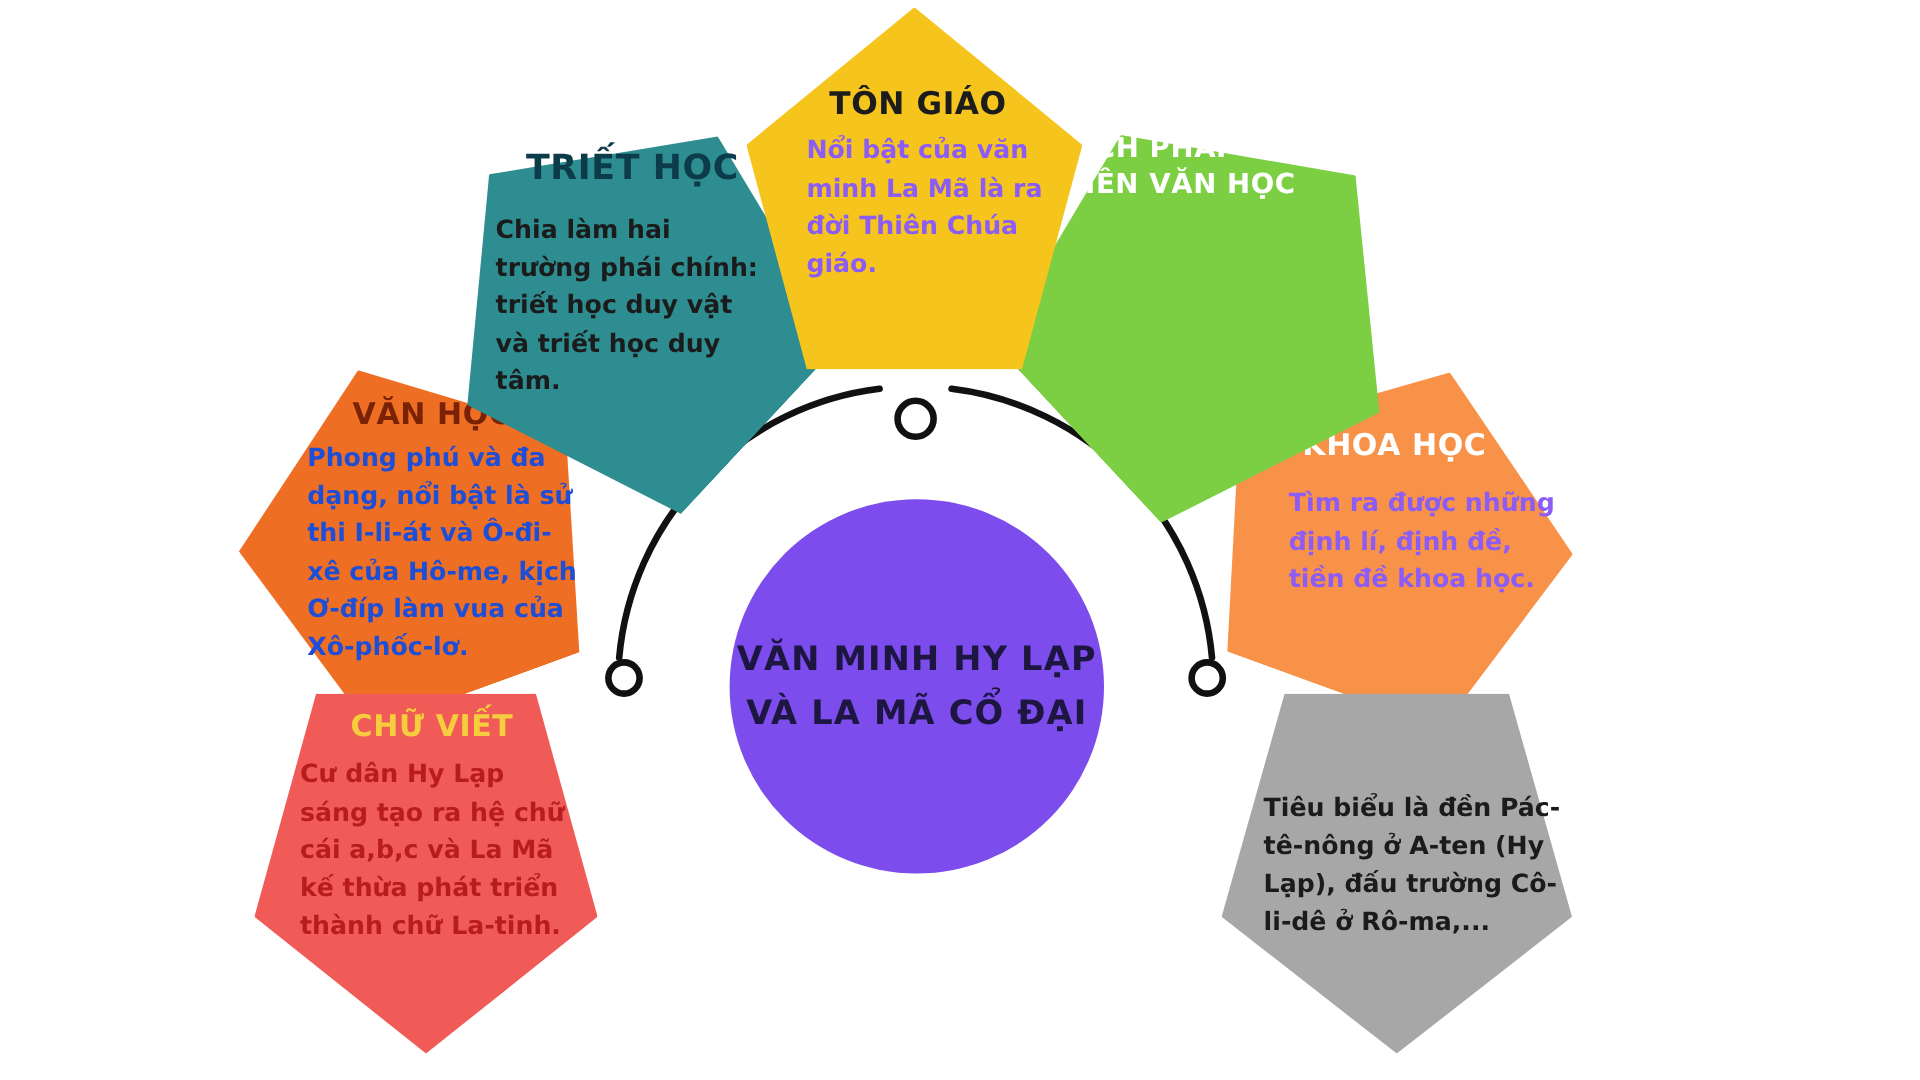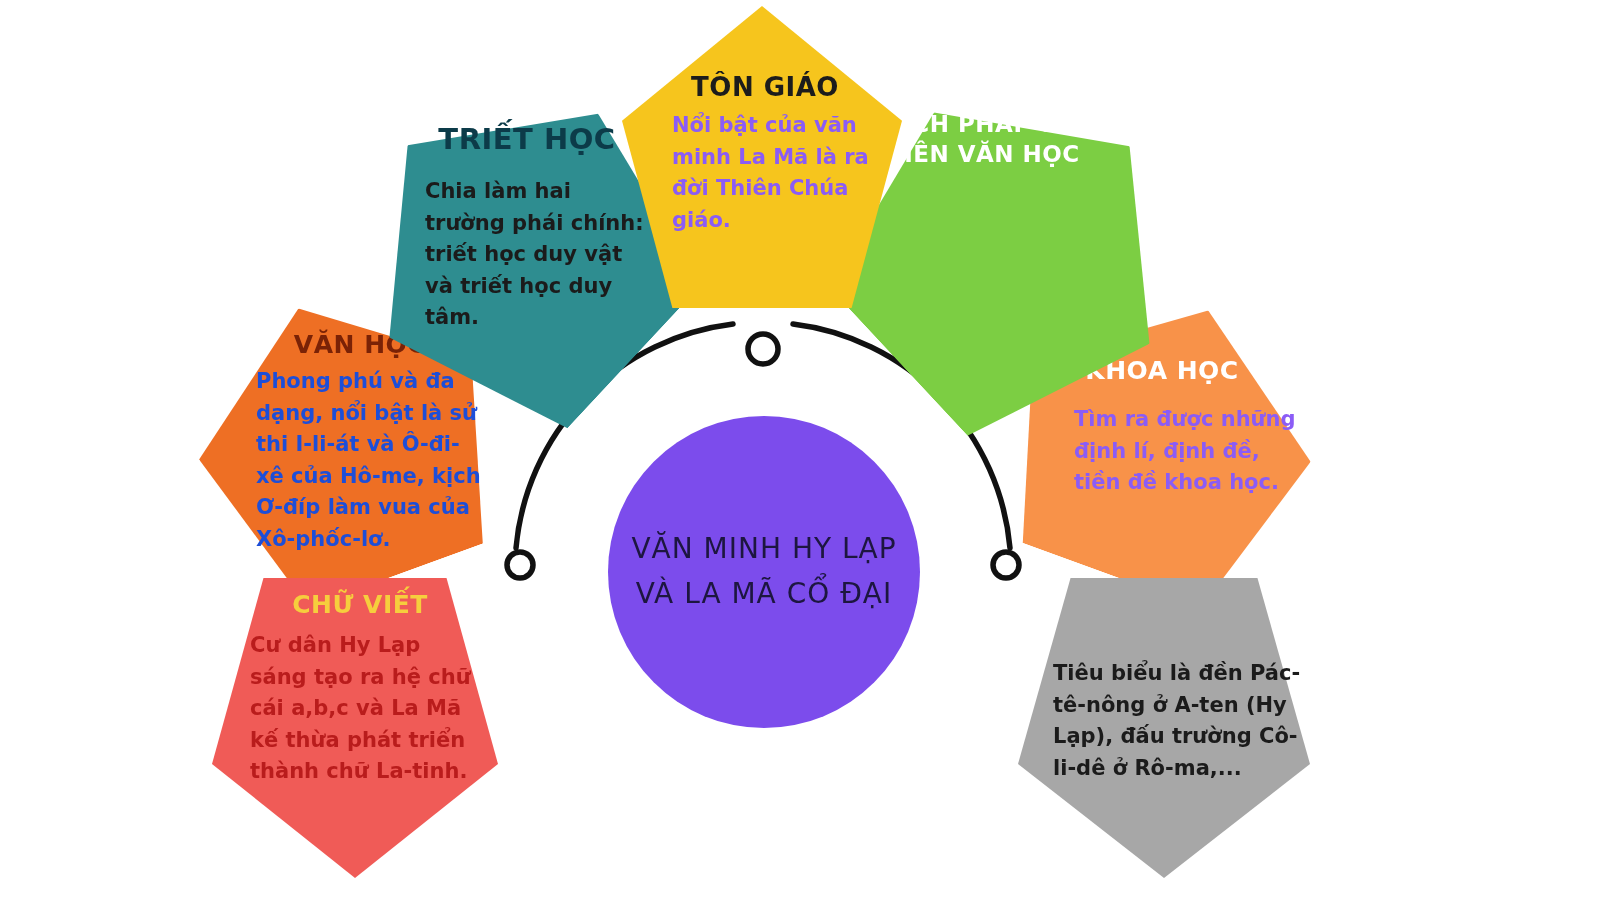--- a/index.html
+++ b/index.html
@@ -13,21 +13,21 @@
 
   .card { position:absolute; inset:0;border-radius:14px; }
   .pent { position:absolute;
           clip-path:polygon(50% 0%, 100% 38%, 82% 100%, 18% 100%, 0% 38%); }
   .title { position:absolute; font-weight:bold; text-align:center; letter-spacing:.5px; }
   .desc  { position:absolute; font-weight:bold; font-size:21px; line-height:1.5; }
 
   
   .pent-triet  { left:368px; top:96px;  width:306px; height:310px; transform:rotate(-47deg); }
   .title-triet { left:417px; top:122px; width:220px; font-size:29px; }
-  .desc-triet  { left:413px; top:176px; width:230px;margin-left:12px; }
+  .desc-triet  { left:413px; top:176px; width:230px; }
 
   
   .pent-ton    { left:622px; top:6px;   width:280px; height:302px; transform:rotate(0deg); }
   .title-ton   { left:645px; top:72px;  width:240px; font-size:26px; }
   .desc-ton    { left:672px; top:110px; width:200px; }
 
   
   .pent-lich   { left:856px; top:96px;  width:316px; height:316px; transform:rotate(47deg); }
   .title-lich  { left:849px; top:110px; width:250px; font-size:23px; line-height:1.3; }
   .desc-lich   { left:886px; top:178px; width:285px; }
@@ -48,21 +48,21 @@
   .desc-chu    { left:250px; top:630px; width:232px; }
 
   
   .pent-dieu   { left:1018px; top:578px; width:292px; height:300px; transform:rotate(180deg); }
   .title-dieu  { left:1036px; top:584px; width:244px; font-size:25px; line-height:1.3; }
   .desc-dieu   { left:1053px; top:658px; width:252px; }
 
   
   .center-circle { position:absolute; left:608px; top:416px; width:312px; height:312px;
                    border-radius:50%; display:flex; align-items:center; justify-content:center; }
-  .center-title  { width:300px; text-align:center; font-size:28px; font-weight:normal;
+  .center-title  { width:300px; text-align:center; font-size:28px; font-weight:bold;
                    line-height:1.6; letter-spacing:1px; }
 </style>
 </head>
 <body>
 
 <div class="canvas">
 
   <svg class="arc-layer" viewBox="0 0 1600 900">
     <path class="arc-path" d="M 516 548 A 248 248 0 0 1 733 324" style="stroke: rgb(17, 17, 17);"></path>
     <path class="arc-path" d="M 793 324 A 248 248 0 0 1 1010 548" style="stroke: rgb(17, 17, 17);"></path>

